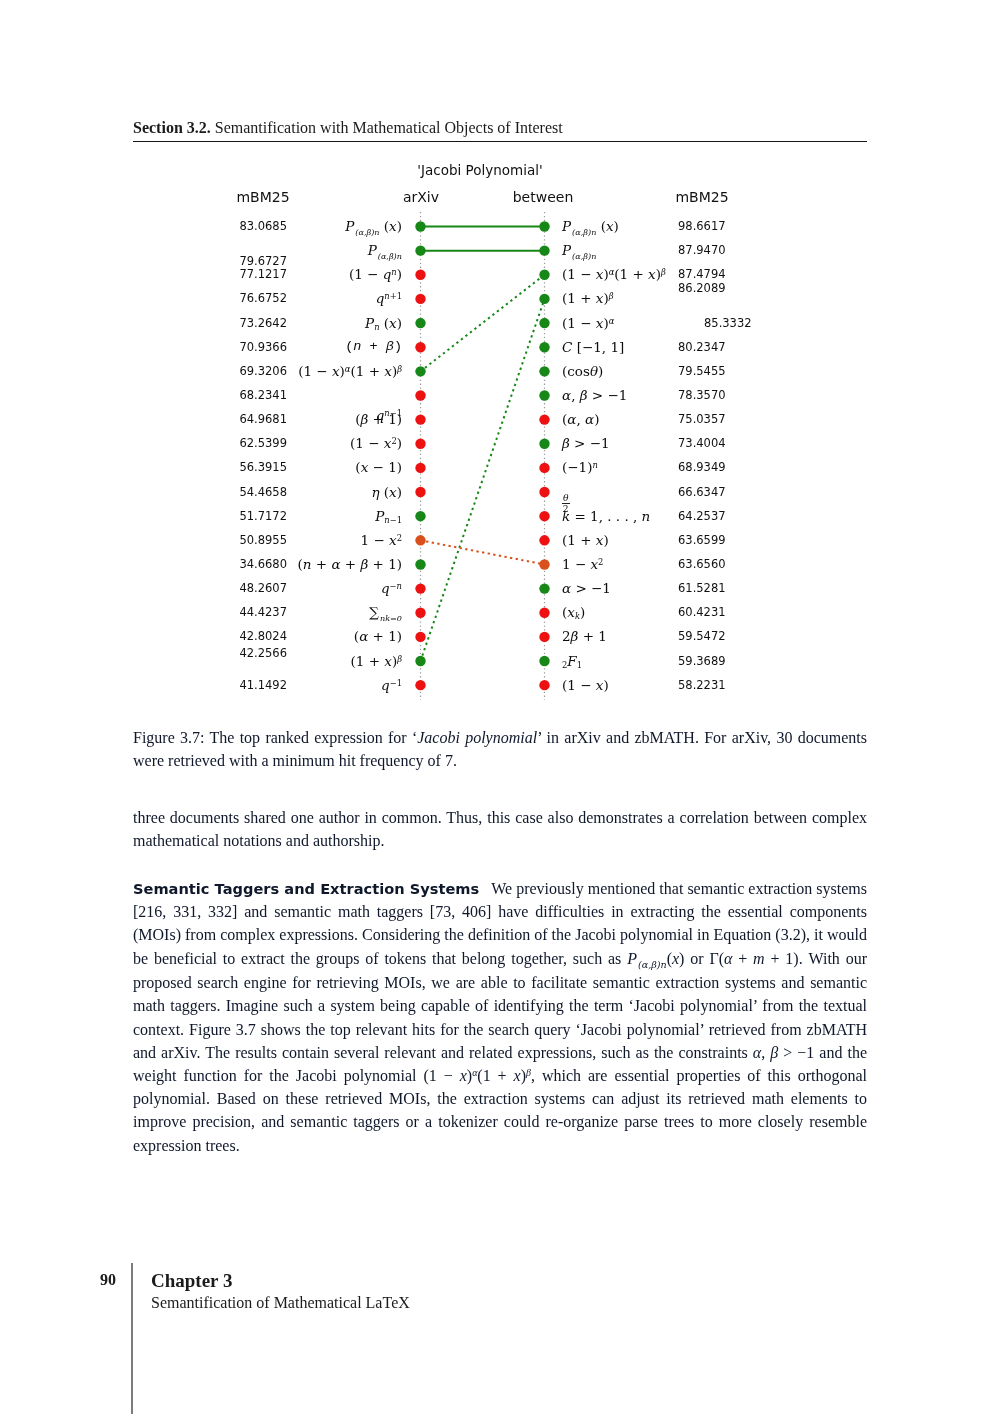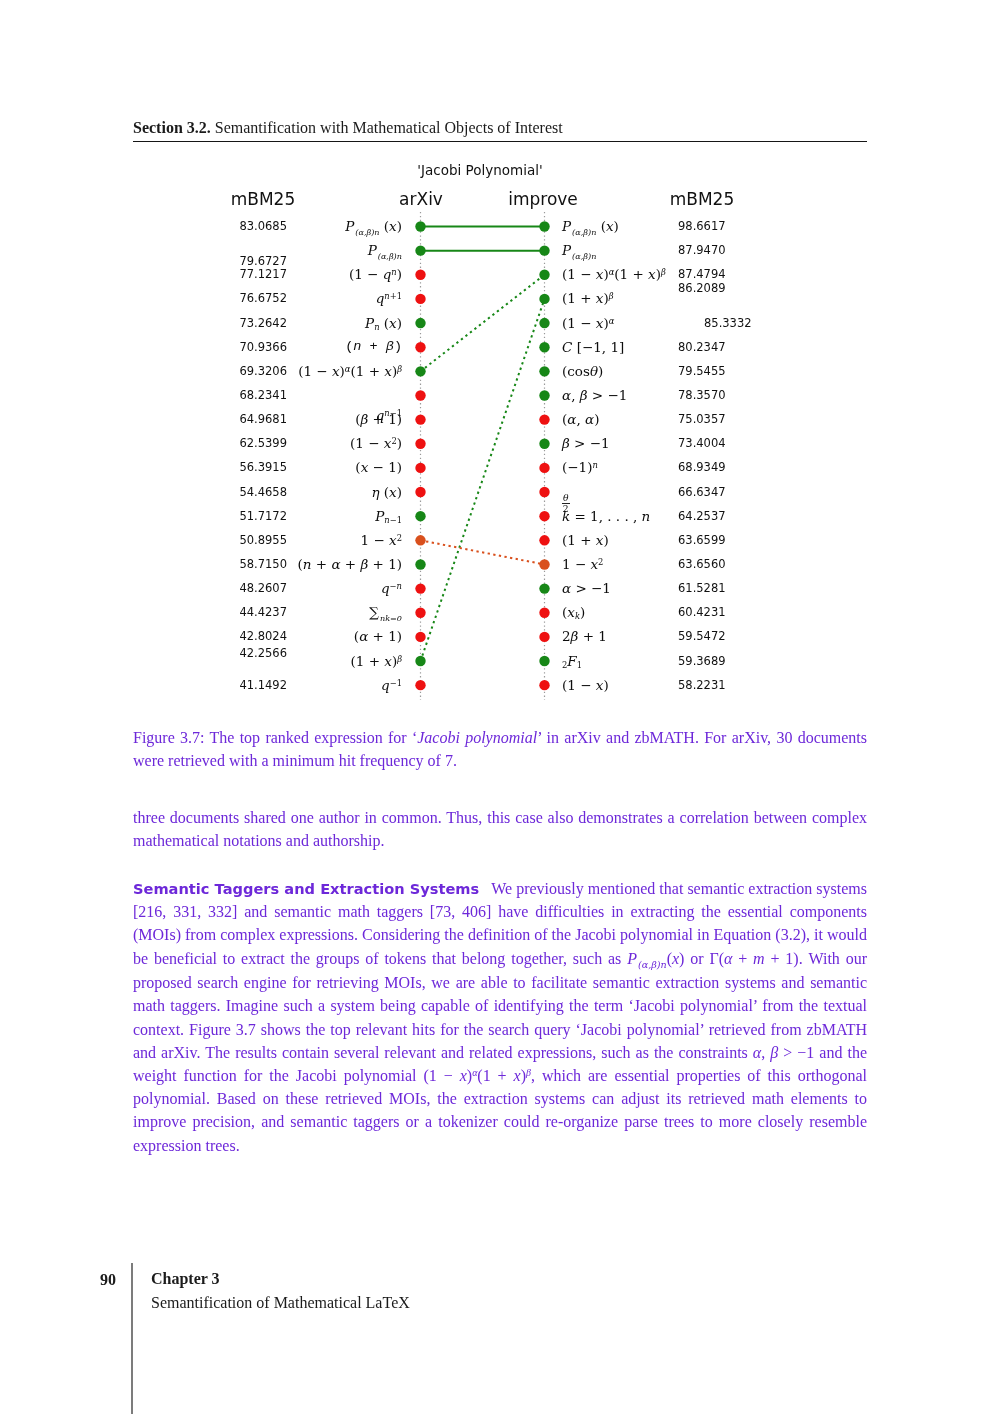--- a/index.html
+++ b/index.html
@@ -7,21 +7,21 @@
     width:1000px;height:1414px;position:relative;background:#ffffff;
     font-family:"Liberation Serif",serif;color:#1b1b1b;overflow:hidden;
   }
   
   .header{position:absolute;left:133px;top:118px;width:734px;font-size:16px;line-height:20px;}
   .header .b{font-weight:bold;}
   .hrule{position:absolute;left:133px;top:141px;width:734px;height:0;border-top:1.6px solid #161616;}
   
   .fig-title{position:absolute;left:230px;top:162px;width:500px;text-align:center;
     font-family:"DejaVu Sans",sans-serif;font-size:13.5px;color:#111;}
-  .fig-h{position:absolute;top:189px;font-family:"DejaVu Sans",sans-serif;font-size:17px;color:#111;text-align:center;}
+  .fig-h{position:absolute;top:189px;font-family:"DejaVu Sans",sans-serif;font-size:14px;color:#111;text-align:center;}
   .fh-0{left:225px;width:76px;}
   .fh-1{left:383px;width:76px;}
   .fh-2{left:505px;width:76px;}
   .fh-3{left:664px;width:76px;}
   #figure-svg{position:absolute;left:0;top:0;pointer-events:none;}
   .frow{position:absolute;height:18px;line-height:18px;white-space:nowrap;}
   .f-ls{left:213px;width:74px;text-align:right;font-family:"DejaVu Sans",sans-serif;font-size:11.5px;color:#111;}
   .f-rs{left:678px;width:74px;text-align:left;font-family:"DejaVu Sans",sans-serif;font-size:11.5px;color:#111;}
   .f-le{left:280px;width:122px;text-align:right;font-family:"DejaVu Serif",serif;font-size:13.5px;color:#0d0d0d;}
   .f-re{left:562px;width:124px;text-align:left;font-family:"DejaVu Serif",serif;font-size:13.5px;color:#0d0d0d;}
@@ -29,44 +29,44 @@
   sup,sub{font-size:0.62em;line-height:0;}
   sup{vertical-align:0.5em;}
   sub{vertical-align:-0.25em;}
   .st{display:inline-flex;font-size:0.6em;line-height:1.12;
       vertical-align:-0.5em;text-align:left;margin-left:1px;font-style:italic;}
   .frac{display:inline-flex;flex-direction:column;font-size:0.68em;line-height:1.12;
       vertical-align:-0.45em;text-align:center;}
   .frac > span:first-child{border-bottom:1px solid #222;padding:0 1px;}
   
   .para{position:absolute;left:133px;width:734px;font-size:16px;line-height:23.2px;
-        text-align:justify;color:#6d28d9;}
+        text-align:justify;color:#0f172a;}
   .caption{top:726px;}
   .p1{top:806px;}
   .p2{top:877px;}
   .runin{font-family:"DejaVu Sans",sans-serif;font-weight:bold;font-size:14.6px;padding-right:12px;}
   
   .pagenum{position:absolute;left:84px;top:1271px;width:32px;text-align:right;
            font-weight:bold;font-size:16px;}
   .fbar{position:absolute;left:131px;top:1263px;width:2.4px;height:151px;background:#7c7c7c;}
-  .fch{position:absolute;left:151px;top:1270px;font-weight:bold;font-size:16px;}
+  .fch{position:absolute;left:151px;top:1270px;font-weight:bold;font-size:19px;}
   .fcht{position:absolute;left:151px;top:1294px;font-size:16px;}
   i{font-style:italic;}
 </style>
 </head>
 <body>
 
 <div class="header"><span class="b">Section 3.2.</span><span> Semantification with Mathematical Objects of Interest</span></div>
 <div class="hrule"></div>
 
 <div>
   <div class="fig-title">'Jacobi Polynomial'</div>
   <div class="fig-h fh-0">mBM25</div>
   <div class="fig-h fh-1">arXiv</div>
-  <div class="fig-h fh-2">improve</div>
+  <div class="fig-h fh-2">between</div>
   <div class="fig-h fh-3">mBM25</div>
   <svg id="figure-svg" width="1000" height="714">
       <line x1="420.5" y1="212" x2="420.5" y2="700" stroke="#9a9a9a" stroke-width="1.2" stroke-dasharray="1.3 2.6"></line>
       <line x1="544.5" y1="212" x2="544.5" y2="700" stroke="#9a9a9a" stroke-width="1.2" stroke-dasharray="1.3 2.6"></line>
       <line x1="420.5" y1="226.5" x2="544.5" y2="226.5" stroke="#178717" stroke-width="2"></line>
       <line x1="420.5" y1="250.64" x2="544.5" y2="250.64" stroke="#178717" stroke-width="2"></line>
       <line x1="420.5" y1="371.34000000000003" x2="544.5" y2="274.78" stroke="#178717" stroke-width="2" stroke-dasharray="2.3 3.4"></line>
       <line x1="420.5" y1="661.02" x2="544.5" y2="298.92" stroke="#178717" stroke-width="2" stroke-dasharray="2.3 3.4"></line>
       <line x1="420.5" y1="540.3199999999999" x2="544.5" y2="564.46" stroke="#d9501d" stroke-width="2" stroke-dasharray="2.3 3.4"></line>
       <circle cx="420.5" cy="226.5" r="5.2" fill="#178717"></circle>
@@ -175,21 +175,21 @@
         </span></div>
       <div class="frow f-rs" style="top: 482.54px;">66.6347</div>
       <div class="frow f-ls" style="top: 506.68px;">51.7172</div>
       <div class="frow f-le" style="top: 506.68px;"><i>P</i><sub><i>n</i>−1</sub></div>
       <div class="frow f-re" style="top: 506.68px;"><i>k</i> = 1, . . . , <i>n</i></div>
       <div class="frow f-rs" style="top: 506.68px;">64.2537</div>
       <div class="frow f-ls" style="top: 530.82px;">50.8955</div>
       <div class="frow f-le" style="top: 530.82px;">1 − <i>x</i><sup>2</sup></div>
       <div class="frow f-re" style="top: 530.82px;">(1 + <i>x</i>)</div>
       <div class="frow f-rs" style="top: 530.82px;">63.6599</div>
-      <div class="frow f-ls" style="top: 554.96px;">58.7150</div>
+      <div class="frow f-ls" style="top: 554.96px;">34.6680</div>
       <div class="frow f-le" style="top: 554.96px;">(<i>n</i> + <i>α</i> + <i>β</i> + 1)</div>
       <div class="frow f-re" style="top: 554.96px;">1 − <i>x</i><sup>2</sup></div>
       <div class="frow f-rs" style="top: 554.96px;">63.6560</div>
       <div class="frow f-ls" style="top: 579.1px;">48.2607</div>
       <div class="frow f-le" style="top: 579.1px;"><i>q</i><sup>−<i>n</i></sup></div>
       <div class="frow f-re" style="top: 579.1px;"><i>α</i> &gt; −1</div>
       <div class="frow f-rs" style="top: 579.1px;">61.5281</div>
       <div class="frow f-ls" style="top: 603.24px;">44.4237</div>
       <div class="frow f-le" style="top: 603.24px;">∑<span class="st">
           <span><i>n</i></span>

